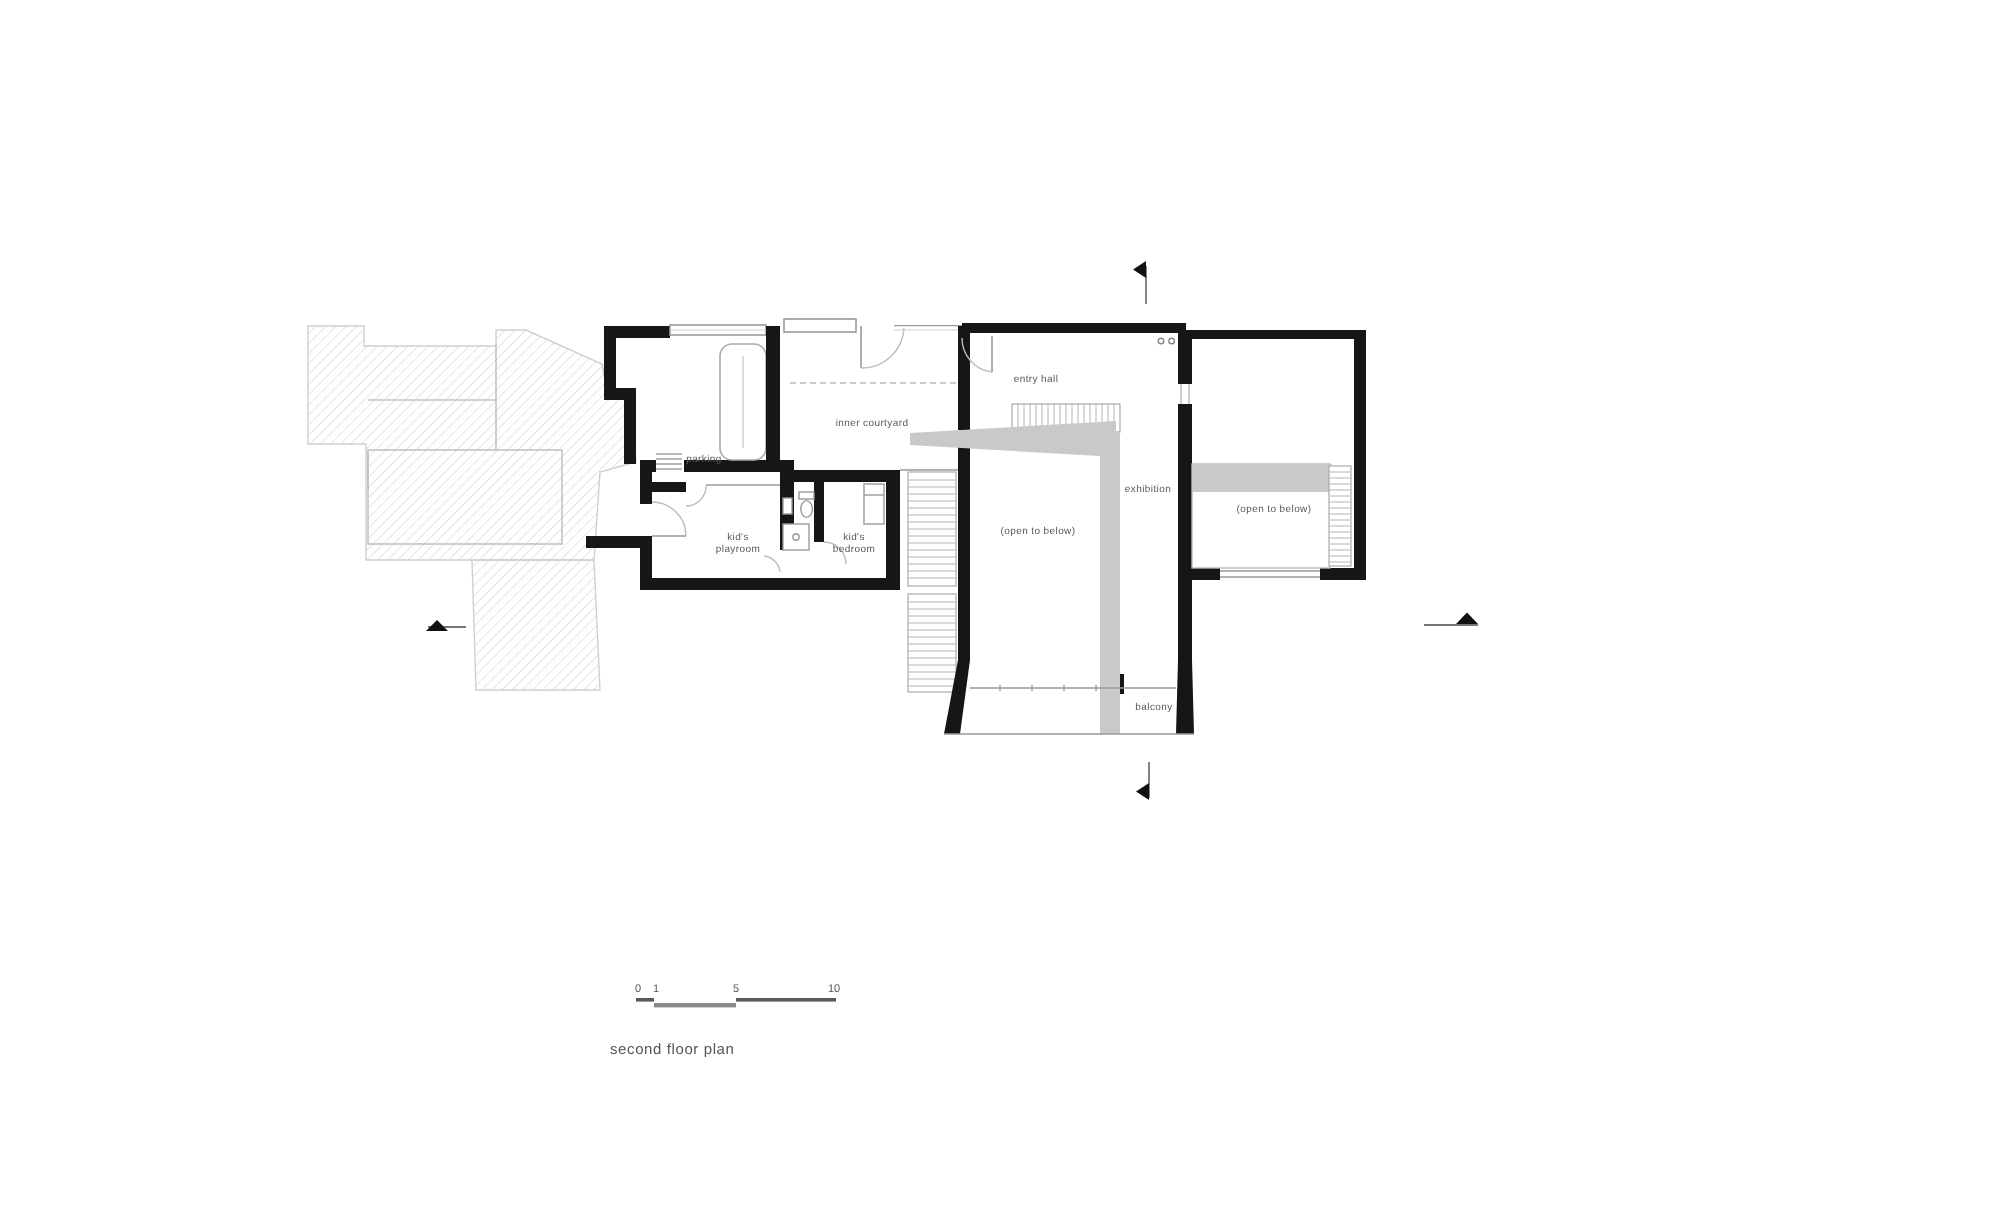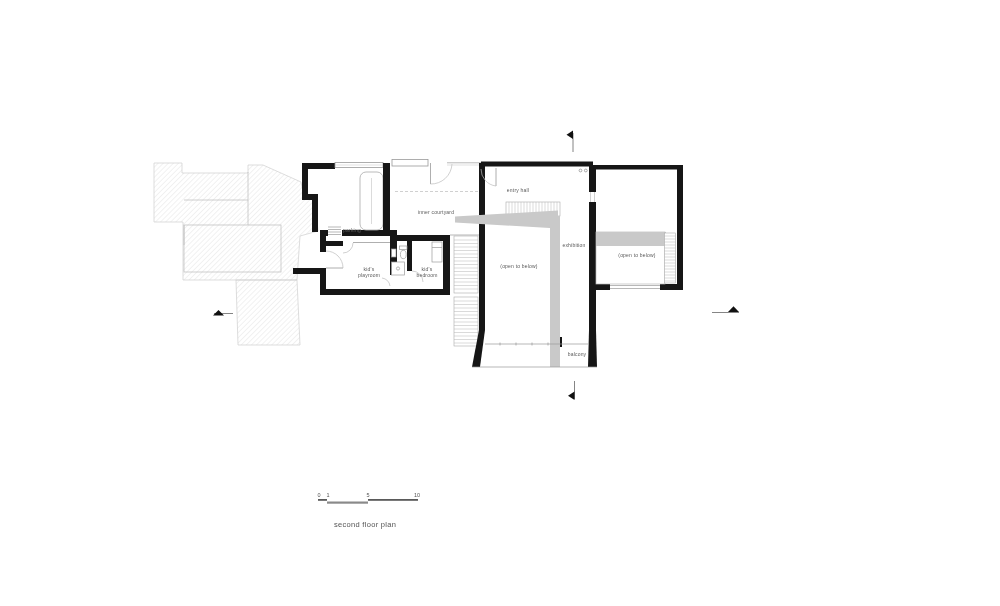--- a/index.html
+++ b/index.html
@@ -266,15 +266,15 @@
 <div class="lbl" style="left:574px;top:245px">exhibition</div>
 <div class="lbl" style="left:519px;top:266px">(open to below)</div>
 <div class="lbl" style="left:637px;top:255px">(open to below)</div>
 <div class="lbl" style="left:577px;top:354px">balcony</div>
 
 <div class="tick" style="left:319px;top:498px">0</div>
 <div class="tick" style="left:328px;top:498px">1</div>
 <div class="tick" style="left:368px;top:498px">5</div>
 <div class="tick" style="left:417px;top:498px">10</div>
 
-<div class="title" style="left:334px;top:520px">second floor plan</div>
+<div class="title" style="left:305px;top:520px">second floor plan</div>
 
 </div>
 
 </body></html>

